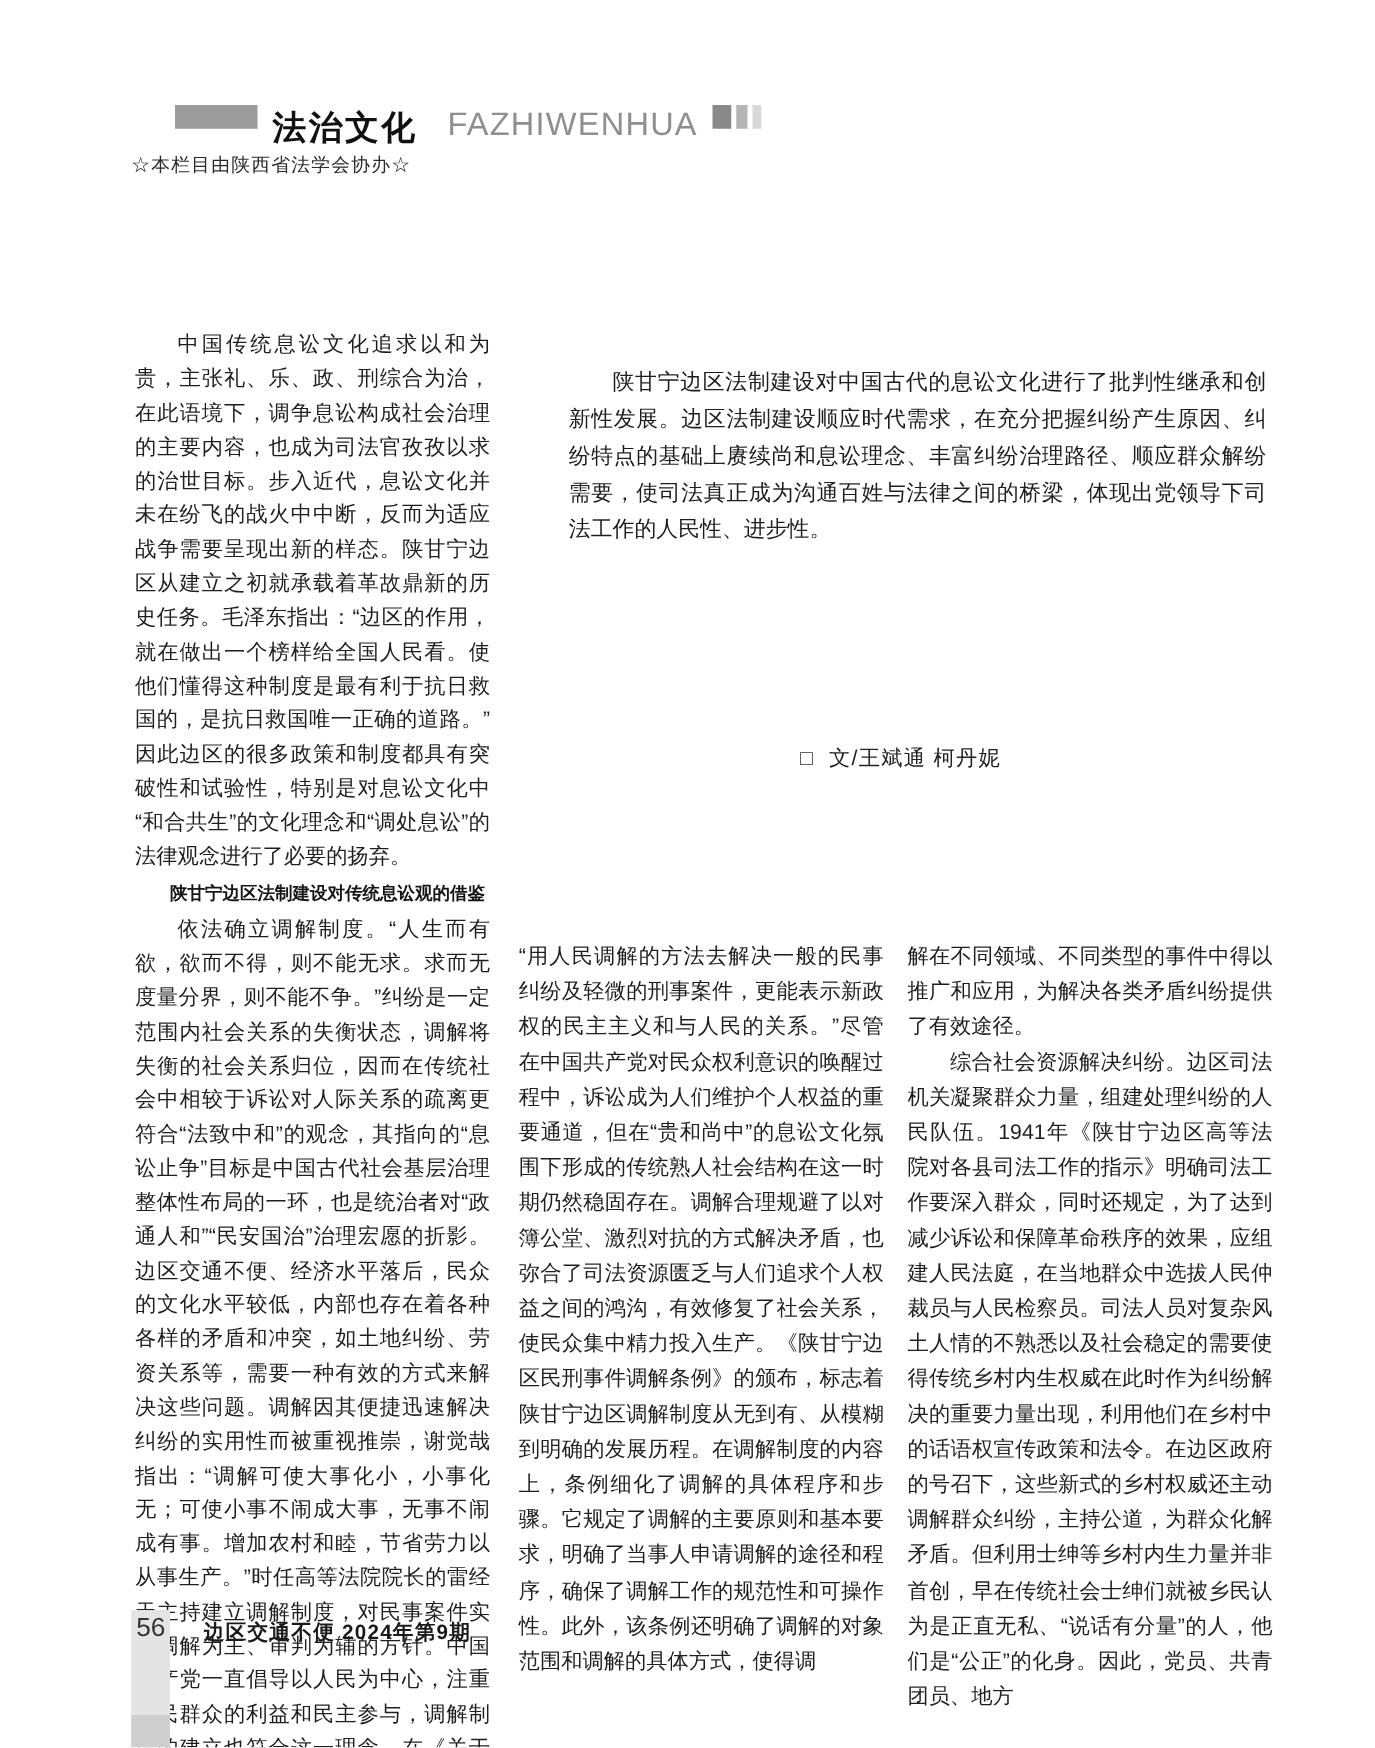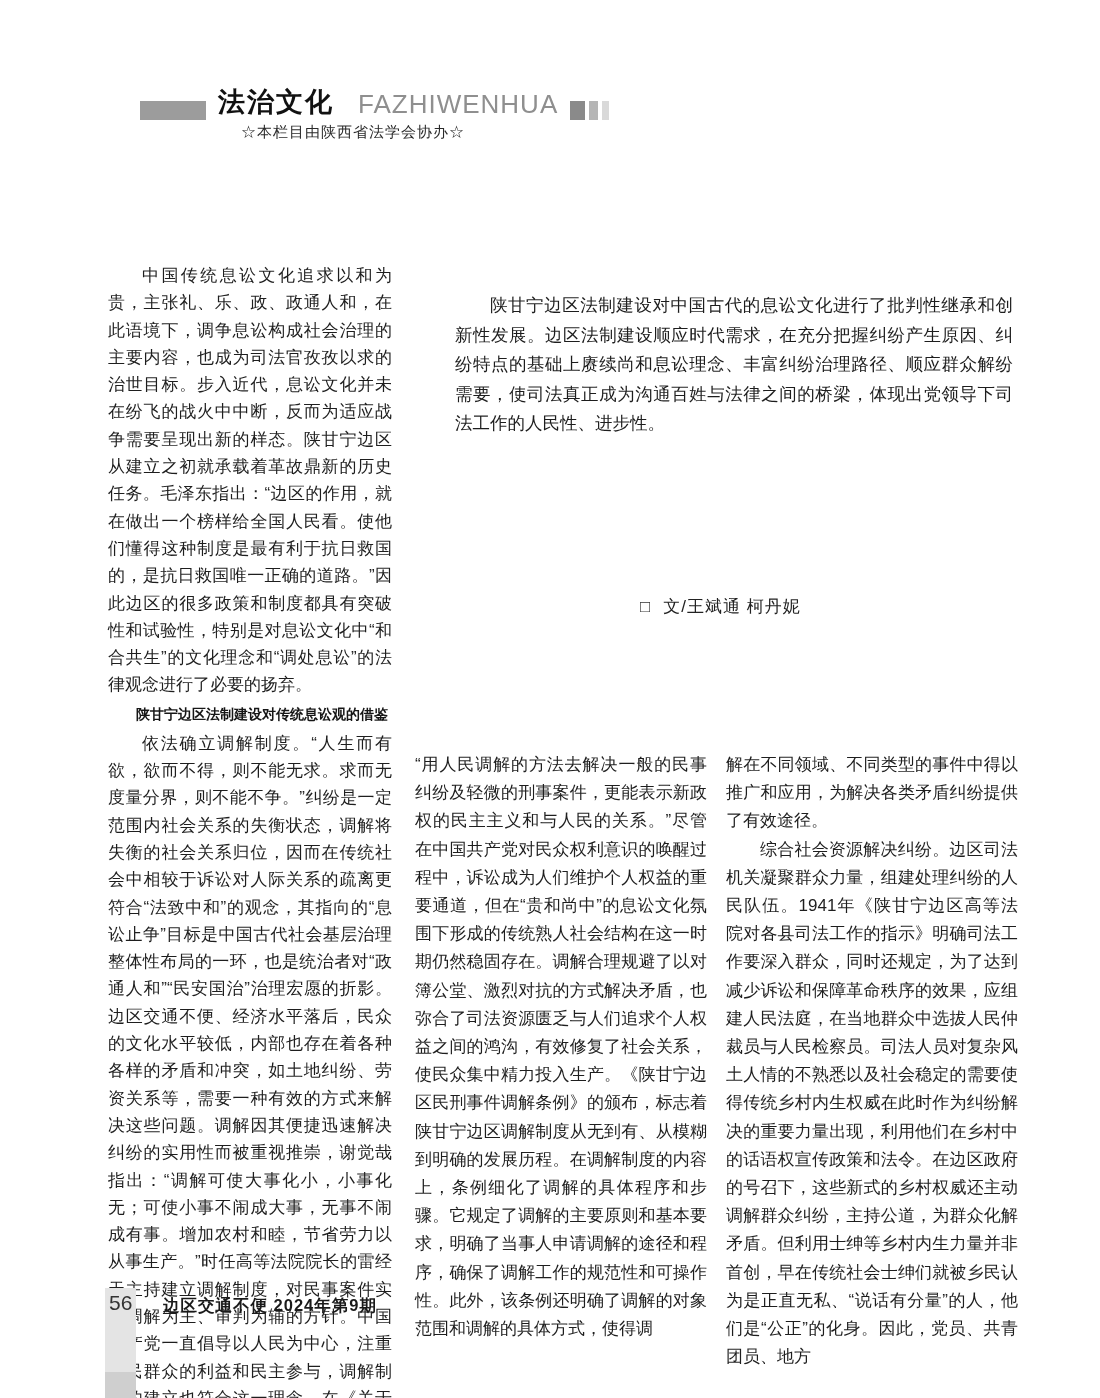--- a/index.html
+++ b/index.html
@@ -6,31 +6,31 @@
   .page {
     position:relative; width:1100px; height:1398px;
     background:#ffffff; overflow:hidden;
     font-family:"Liberation Sans", sans-serif;
     color:#1c1c1c;
   }
 
   
   .header-row {
     position:absolute; left:108px; top:84px;
-    display:flex; align-items:flex-end;padding-left:32px;
+    display:flex; align-items:flex-start;padding-left:32px;
   }
   .block-big { width:66px; height:19px; background:#9c9c9c; margin-right:12px; }
   .section-title { font-size:27px; font-weight:bold; color:#111; letter-spacing:2px; }
   .section-pinyin { font-size:26px; color:#8f8f8f; letter-spacing:1px; margin-left:24px; }
   .block-sm1 { width:15px; height:19px; background:#8a8a8a; margin-left:12px; }
   .block-sm2 { width:9px;  height:19px; background:#b5b5b5; margin-left:4px; }
   .block-sm3 { width:7px;  height:19px; background:#d9d9d9; margin-left:4px; }
   .header-sub {
     position:absolute; left:105px; top:123px; width:360px;
-    text-align:right; font-size:15px; color:#2a2a2a; letter-spacing:1px;
+    text-align:left; font-size:15px; color:#2a2a2a; letter-spacing:1px;
   }
 
   
   .abstract {
     position:absolute; left:455px; top:291px; width:558px;
     font-size:17.5px; line-height:29.5px; text-align:justify;
     text-indent:2em; color:#1d1d1d;
   }
   .abstract span {
     text-decoration-thickness:1px;
@@ -91,21 +91,21 @@
 
   <div class="main-title">
   </div>
 
   <div class="byline">
     <span class="box-icon">□</span>
     <span>文/王斌通 柯丹妮</span>
   </div>
 
   <div class="col col-left">
-    <p class="indent">中国传统息讼文化追求以和为贵，主张礼、乐、政、政通人和，在此语境下，调争息讼构成社会治理的主要内容，也成为司法官孜孜以求的治世目标。步入近代，息讼文化并未在纷飞的战火中中断，反而为适应战争需要呈现出新的样态。陕甘宁边区从建立之初就承载着革故鼎新的历史任务。毛泽东指出：“边区的作用，就在做出一个榜样给全国人民看。使他们懂得这种制度是最有利于抗日救国的，是抗日救国唯一正确的道路。”因此边区的很多政策和制度都具有突破性和试验性，特别是对息讼文化中“和合共生”的文化理念和“调处息讼”的法律观念进行了必要的扬弃。</p>
+    <p class="indent">中国传统息讼文化追求以和为贵，主张礼、乐、政、刑综合为治，在此语境下，调争息讼构成社会治理的主要内容，也成为司法官孜孜以求的治世目标。步入近代，息讼文化并未在纷飞的战火中中断，反而为适应战争需要呈现出新的样态。陕甘宁边区从建立之初就承载着革故鼎新的历史任务。毛泽东指出：“边区的作用，就在做出一个榜样给全国人民看。使他们懂得这种制度是最有利于抗日救国的，是抗日救国唯一正确的道路。”因此边区的很多政策和制度都具有突破性和试验性，特别是对息讼文化中“和合共生”的文化理念和“调处息讼”的法律观念进行了必要的扬弃。</p>
     <p class="col-heading">陕甘宁边区法制建设对传统息讼观的借鉴</p>
     <p class="indent"><span class="lead">依法确立调解制度。</span><span>“人生而有欲，欲而不得，则不能无求。求而无度量分界，则不能不争。”纠纷是一定范围内社会关系的失衡状态，调解将失衡的社会关系归位，因而在传统社会中相较于诉讼对人际关系的疏离更符合“法致中和”的观念，其指向的“息讼止争”目标是中国古代社会基层治理整体性布局的一环，也是统治者对“政通人和”“民安国治”治理宏愿的折影。边区交通不便、经济水平落后，民众的文化水平较低，内部也存在着各种各样的矛盾和冲突，如土地纠纷、劳资关系等，需要一种有效的方式来解决这些问题。调解因其便捷迅速解决纠纷的实用性而被重视推崇，谢觉哉指出：“调解可使大事化小，小事化无；可使小事不闹成大事，无事不闹成有事。增加农村和睦，节省劳力以从事生产。”时任高等法院院长的雷经天主持建立调解制度，对民事案件实行调解为主、审判为辅的方针。中国共产党一直倡导以人民为中心，注重人民群众的利益和民主参与，调解制度的建立也符合这一理念。在《关于目前各县司法干部补救办法的意见》中提到：</span></p>
   </div>
 
   <div class="col col-mid">
     <p>“用人民调解的方法去解决一般的民事纠纷及轻微的刑事案件，更能表示新政权的民主主义和与人民的关系。”尽管在中国共产党对民众权利意识的唤醒过程中，诉讼成为人们维护个人权益的重要通道，但在“贵和尚中”的息讼文化氛围下形成的传统熟人社会结构在这一时期仍然稳固存在。调解合理规避了以对簿公堂、激烈对抗的方式解决矛盾，也弥合了司法资源匮乏与人们追求个人权益之间的鸿沟，有效修复了社会关系，使民众集中精力投入生产。《陕甘宁边区民刑事件调解条例》的颁布，标志着陕甘宁边区调解制度从无到有、从模糊到明确的发展历程。在调解制度的内容上，条例细化了调解的具体程序和步骤。它规定了调解的主要原则和基本要求，明确了当事人申请调解的途径和程序，确保了调解工作的规范性和可操作性。此外，该条例还明确了调解的对象范围和调解的具体方式，使得调</p>
   </div>
 
   <div class="col col-right">
     <p>解在不同领域、不同类型的事件中得以推广和应用，为解决各类矛盾纠纷提供了有效途径。</p>

